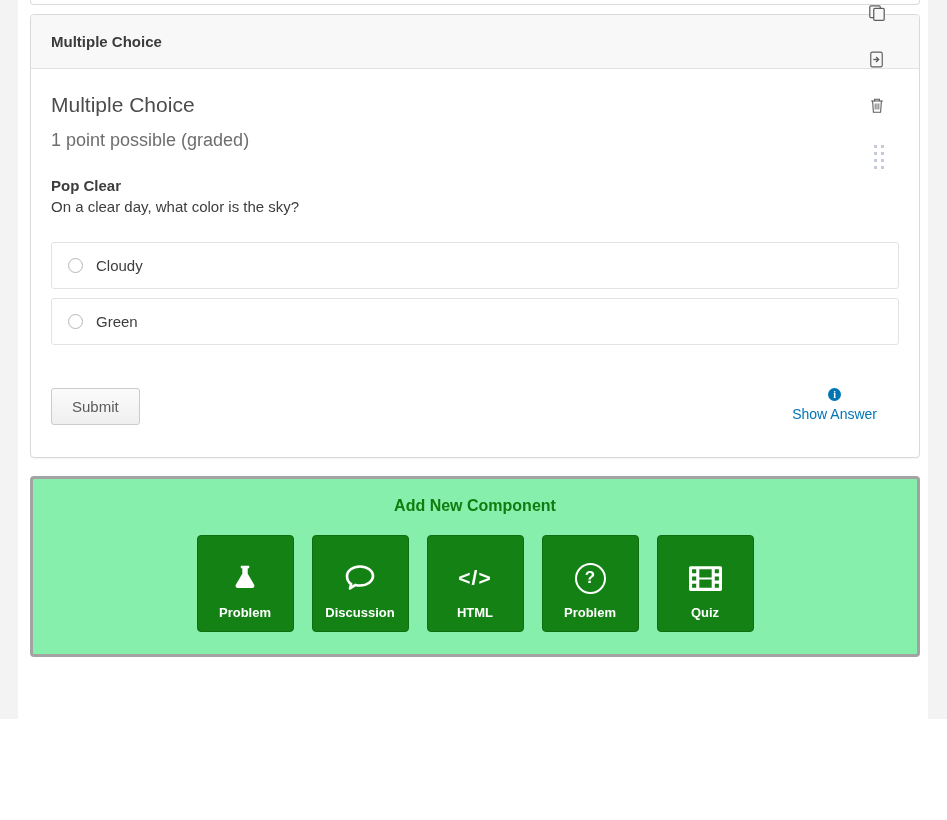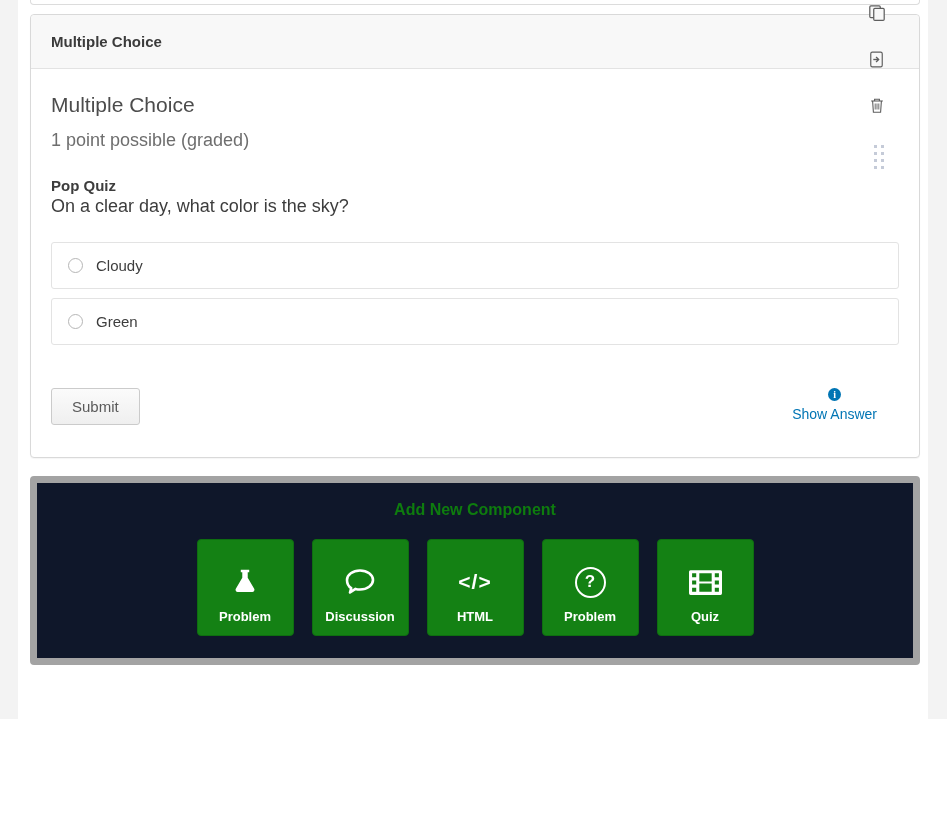--- a/index.html
+++ b/index.html
@@ -21,39 +21,39 @@
   .icon-btn { background:none; border:none; padding:0; cursor:pointer; display:flex; align-items:center; color:#5e5e5e; }
   .edit-btn { gap:7px; font-size:15px; color:#5e5e5e; font-family:"Liberation Sans",sans-serif; }
   .drag-handle { margin-left:4px; display:grid; grid-template-columns:repeat(2,3px); grid-auto-rows:3px;
     gap:4px; cursor:grab; padding:2px; }
   .drag-handle .dot { background:#c5cbd8; width:3px; height:3px; }
 
   .card-body { padding:22px 20px 32px 20px; }
   .problem-title { font-size:21px; font-weight:400; color:#4c4c4c; line-height:27px; margin-bottom:14px; }
   .points { font-size:18px; color:#6e6e6e; line-height:16px; margin-bottom:28px; }
   .q-label { font-size:15px; font-weight:bold; color:#3d3d3d; line-height:19px; margin-bottom:2px; }
-  .q-text { font-size:18px; color:#3d3d3d; line-height:19px; margin-bottom:26px; }
+  .q-text { font-size:15px; color:#3d3d3d; line-height:19px; margin-bottom:26px; }
 
   .choice { height:47px; border:1px solid #e3e3e3; border-radius:3px; margin-bottom:9px;
     display:flex; align-items:center; padding:0 16px; gap:13px; background:#fff; cursor:pointer;text-align:right; }
   .radio { width:15px; height:15px; border:1px solid #b6b6b6; border-radius:50%; background:#fff; flex:none; }
   .choice-label { font-size:15px; color:#3d3d3d; }
 
   .action-row { margin-top:43px; display:flex; justify-content:space-between; align-items:flex-start; }
   .submit-btn { font-family:"Liberation Sans",sans-serif; font-size:15px; color:#5a5a5a;
     background:linear-gradient(#fbfbfb,#efefef); border:1px solid #cbcbcb; border-radius:3px;
     padding:9px 20px; cursor:pointer; }
   .show-answer { display:flex; flex-direction:column; align-items:center; gap:5px;
     color:#0075b4; font-size:14px; cursor:pointer; margin-right:22px; }
   .info-icon { width:13px; height:13px; border-radius:50%; background:#0075b4; color:#fff;
     font-size:10px; font-weight:bold; font-family:"Liberation Serif",serif;
     display:flex; align-items:center; justify-content:center; line-height:1; }
 
   
-  .add-component { margin:18px 8px 0 12px; background:#0f172a; border:7px solid #a3a3a3;
+  .add-component { margin:18px 8px 0 12px; background:#86efac; border:3px solid #a3a3a3;
     border-radius:4px; padding:18px 0 22px; }
   .add-title { text-align:center; font-size:16px; font-weight:bold; color:#0e7c0e; }
   .add-buttons { margin-top:20px; display:flex; justify-content:center; gap:18px; }
   .add-btn { width:97px; height:97px; background:#148114; border:1px solid #0e6e10; border-radius:4px;
     color:#fff; display:flex; flex-direction:column; align-items:center; justify-content:space-between;
     padding:15px 0 11px; cursor:pointer; }
   .add-btn .icon-area { flex:1; display:flex; align-items:center; justify-content:center; }
   .add-btn .btn-label { font-size:13px; font-weight:bold; font-family:"Liberation Sans",sans-serif; color:#fff; }
   .code-glyph { font-size:21px; font-weight:bold; letter-spacing:1px; }
   .q-circle { width:31px; height:31px; border:2.5px solid #fff; border-radius:50%;
@@ -122,21 +122,21 @@
               <span class="dot"></span>
               <span class="dot"></span>
               <span class="dot"></span>
           </div>
         </div>
       </header>
 
       <div class="card-body">
         <h3 class="problem-title">Multiple Choice</h3>
         <div class="points">1 point possible (graded)</div>
-        <p class="q-label">Pop Quiz</p>
+        <p class="q-label">Pop Clear</p>
         <p class="q-text">On a clear day, what color is the sky?</p>
 
         <div class="choices">
           <div class="choice">
             <span class="radio"></span>
             <span class="choice-label">Cloudy</span>
           </div>
           <div class="choice">
             <span class="radio"></span>
             <span class="choice-label">Green</span>

